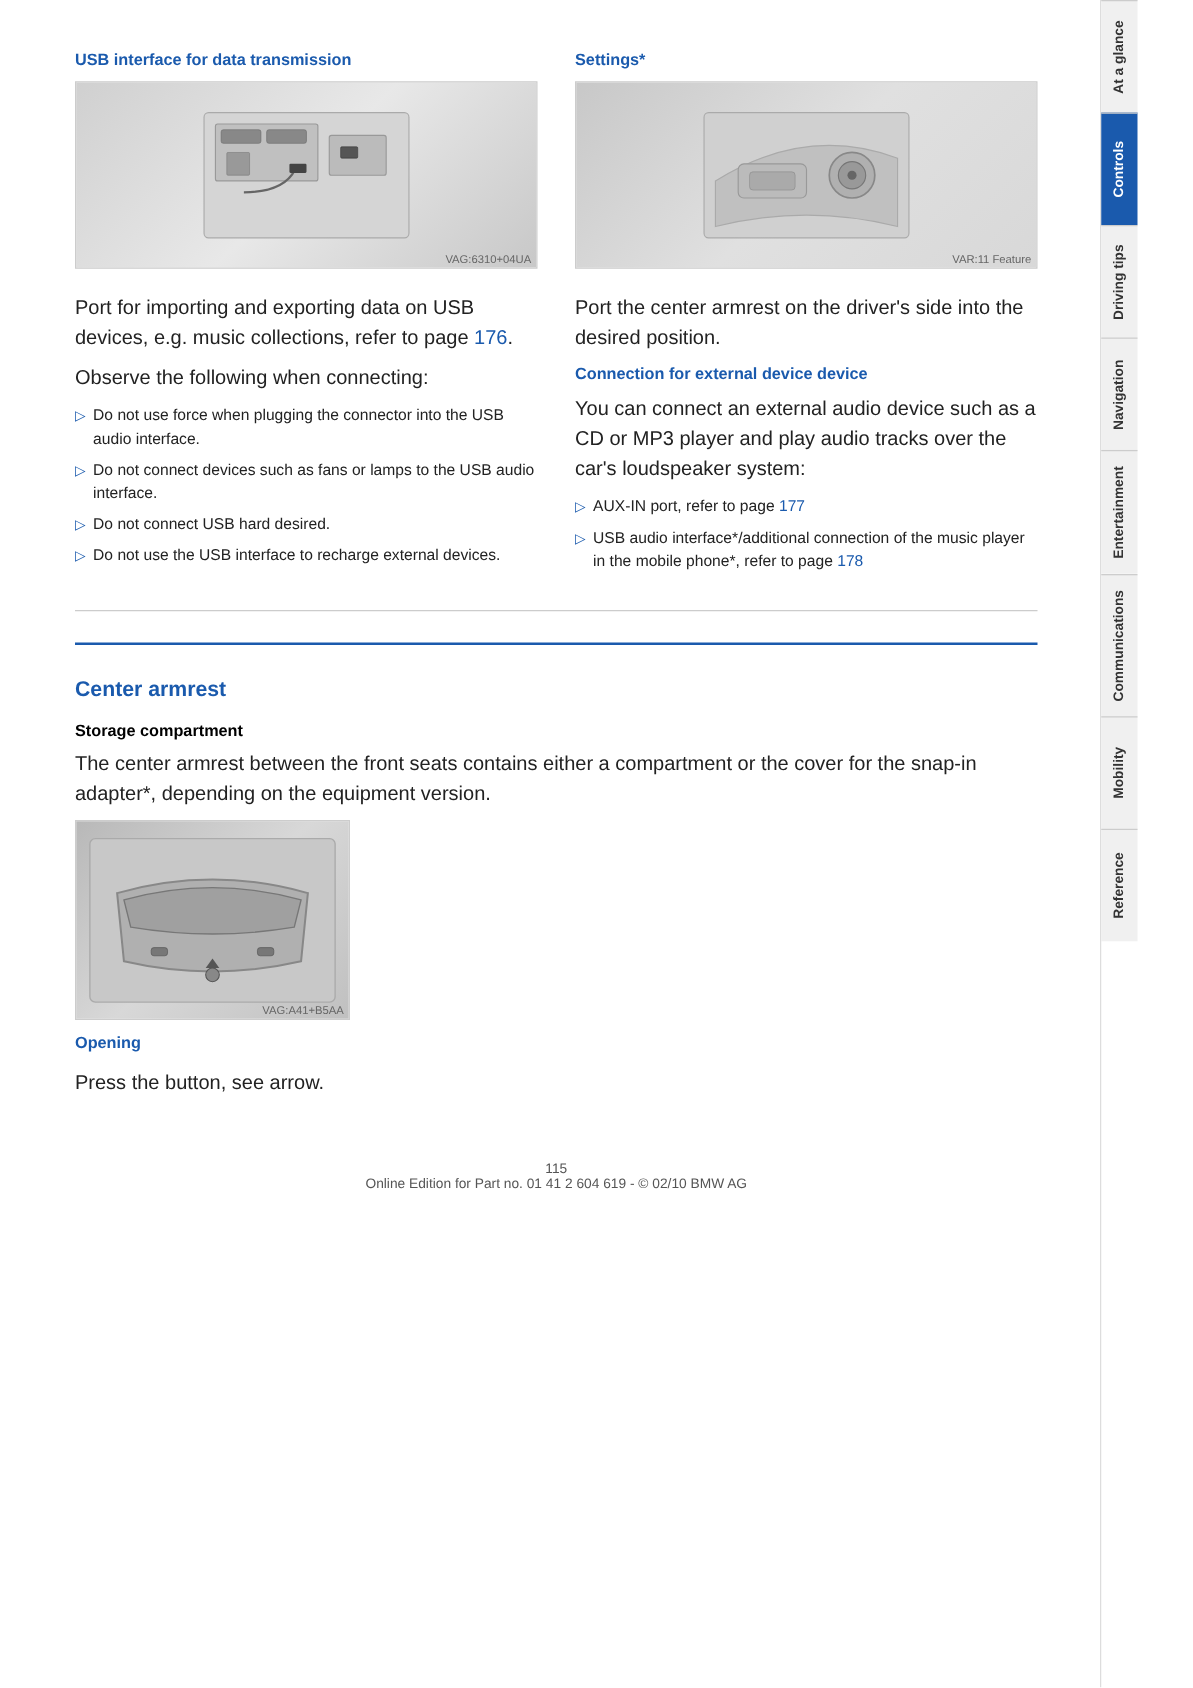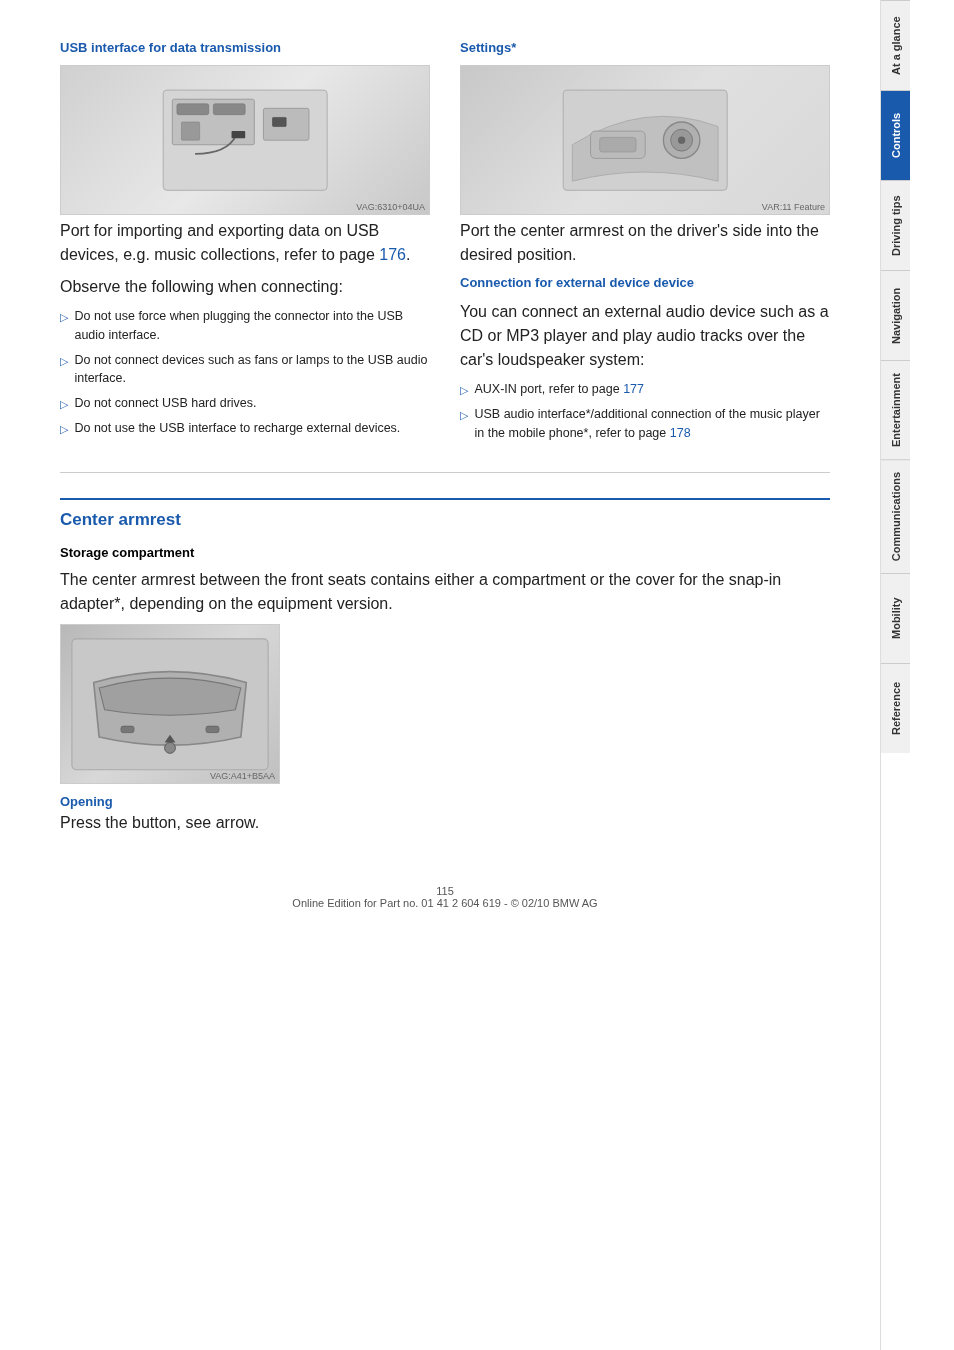--- a/index.html
+++ b/index.html
@@ -85,21 +85,21 @@
       color: #000;
       margin-bottom: 8px;
     }
 
     
     .img-placeholder {
       width: 100%;
       height: 150px;
       background: #e8e8e8;
       border: 1px solid #ccc;
-      margin-bottom: 4px;
+      margin-bottom: 20px;
       position: relative;
       overflow: hidden;
       display: flex;
       align-items: center;
       justify-content: center;
     }
 
     .img-placeholder svg {
       width: 80%;
       height: 80%;
@@ -150,21 +150,21 @@
       flex-shrink: 0;
     }
 
     
     .center-armrest-title {
       font-size: 17px;
       font-weight: bold;
       color: #1a5aad;
       margin: 25px 0 15px 0;
       border-top: 2px solid #1a5aad;
-      padding-top: 10px;
+      padding-top: 26px;
     }
 
     .divider {
       border: none;
       border-top: 1px solid #ccc;
       margin: 15px 0;
     }
 
     
     .footer {
@@ -173,21 +173,21 @@
       color: #555;
       margin-top: 40px;
       padding-top: 10px;
     }
 
     
     .sub-section-title {
       font-weight: bold;
       font-size: 13px;
       color: #1a5aad;
-      margin-bottom: 2px;
+      margin-bottom: 14px;
     }
 
     
     .img-placeholder-sm {
       width: 220px;
       height: 160px;
       background: #e8e8e8;
       border: 1px solid #ccc;
       margin-bottom: 10px;
       position: relative;
@@ -250,21 +250,21 @@
           <li>
             <span class="bullet-arrow">▷</span>
             <span>Do not use force when plugging the connector into the USB audio interface.</span>
           </li>
           <li>
             <span class="bullet-arrow">▷</span>
             <span>Do not connect devices such as fans or lamps to the USB audio interface.</span>
           </li>
           <li>
             <span class="bullet-arrow">▷</span>
-            <span>Do not connect USB hard drives.</span>
+            <span>Do not connect USB hard desired.</span>
           </li>
           <li>
             <span class="bullet-arrow">▷</span>
             <span>Do not use the USB interface to recharge external devices.</span>
           </li>
         </ul>
       </div>
 
       <div class="col-right">
         <div class="section-title">Settings*</div>

